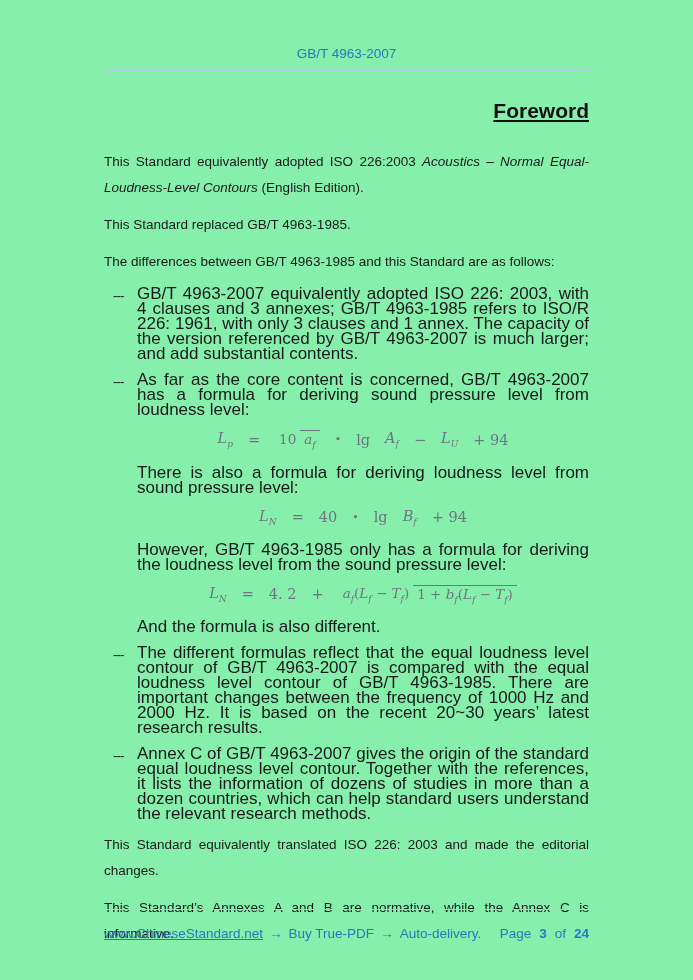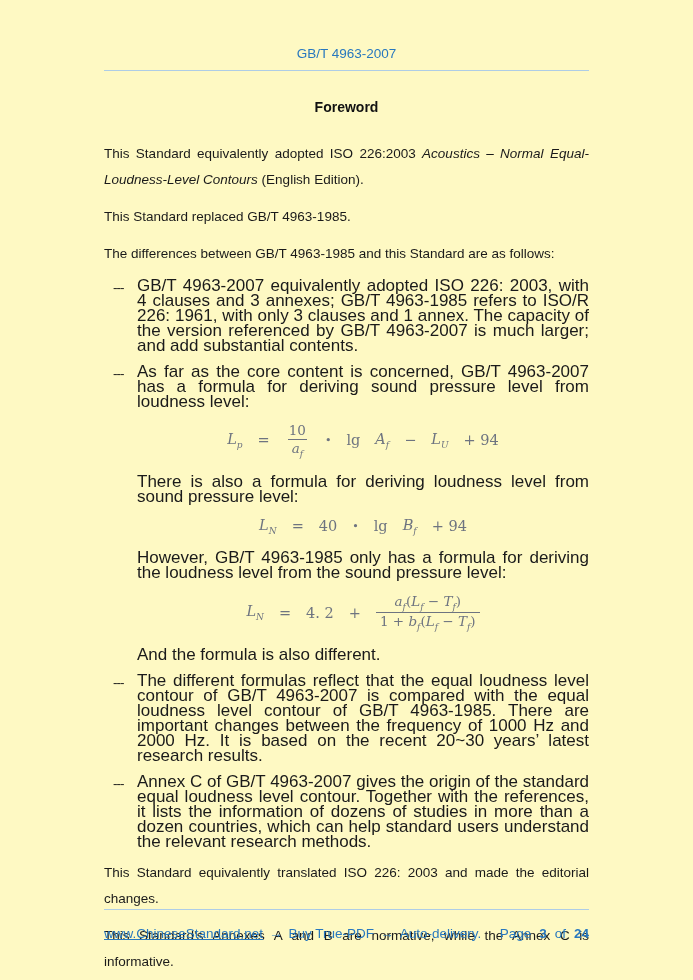--- a/index.html
+++ b/index.html
@@ -7,38 +7,39 @@
     --rule: #aecde6;
     --formula: #6e7480;
   }
   * { margin: 0; padding: 0; box-sizing: border-box; }
   html, body { background: #ffffff; }
   .page {
     position: relative;
     width: 693px;
     height: 980px;
     margin: 0 auto;
-    background: #fef9c3;
+    background: #86efac;
     font-family: "Liberation Sans", sans-serif;
     color: #1a1a1a;
     overflow: hidden;
   }
   .content { padding: 46px 104px 0 104px; }
 
   
   .doc-header { text-align: center; font-size: 13.5px; color: var(--accent); }
   .header-rule { border-bottom: 1.5px solid var(--rule); margin-top: 9px; }
 
   
   .page-title {
-    text-align: center;
-    font-size: 14px;
+    text-align: right;
+    font-size: 21px;
     font-weight: bold;
     margin: 28px 0 26px 0;
     color: #111;
+    text-decoration: underline;
   }
 
   
   .para {
     font-size: 13.5px;
     line-height: 26px;
     text-align: justify;
     margin-bottom: 11px;
   }
   .italic { font-style: italic; }
@@ -69,21 +70,21 @@
     gap: 15px;
     font-family: "DejaVu Serif", serif;
     font-style: italic;
     font-size: 14.5px;
     color: var(--formula);
     margin: 13px 0 15px 0;
   }
   .formula .rm { font-style: normal; }
   .formula sub { font-size: 9px; font-style: italic; line-height: 1; }
   .formula .dot { font-style: normal; font-size: 11px; }
-  .frac { display: inline-flex; flex-direction: column; align-items: center; font-size: 13.5px; line-height: 1.25; }
+  .frac { display: inline-flex; flex-direction: row; align-items: center; font-size: 13.5px; line-height: 1.25; }
   .frac .num { padding: 0 4px; }
   .frac .den { border-top: 1px solid currentColor; padding: 0 4px; }
 
   
   .footer {
     position: absolute;
     left: 104px;
     right: 104px;
     top: 909px;
     border-top: 1.5px solid var(--rule);

